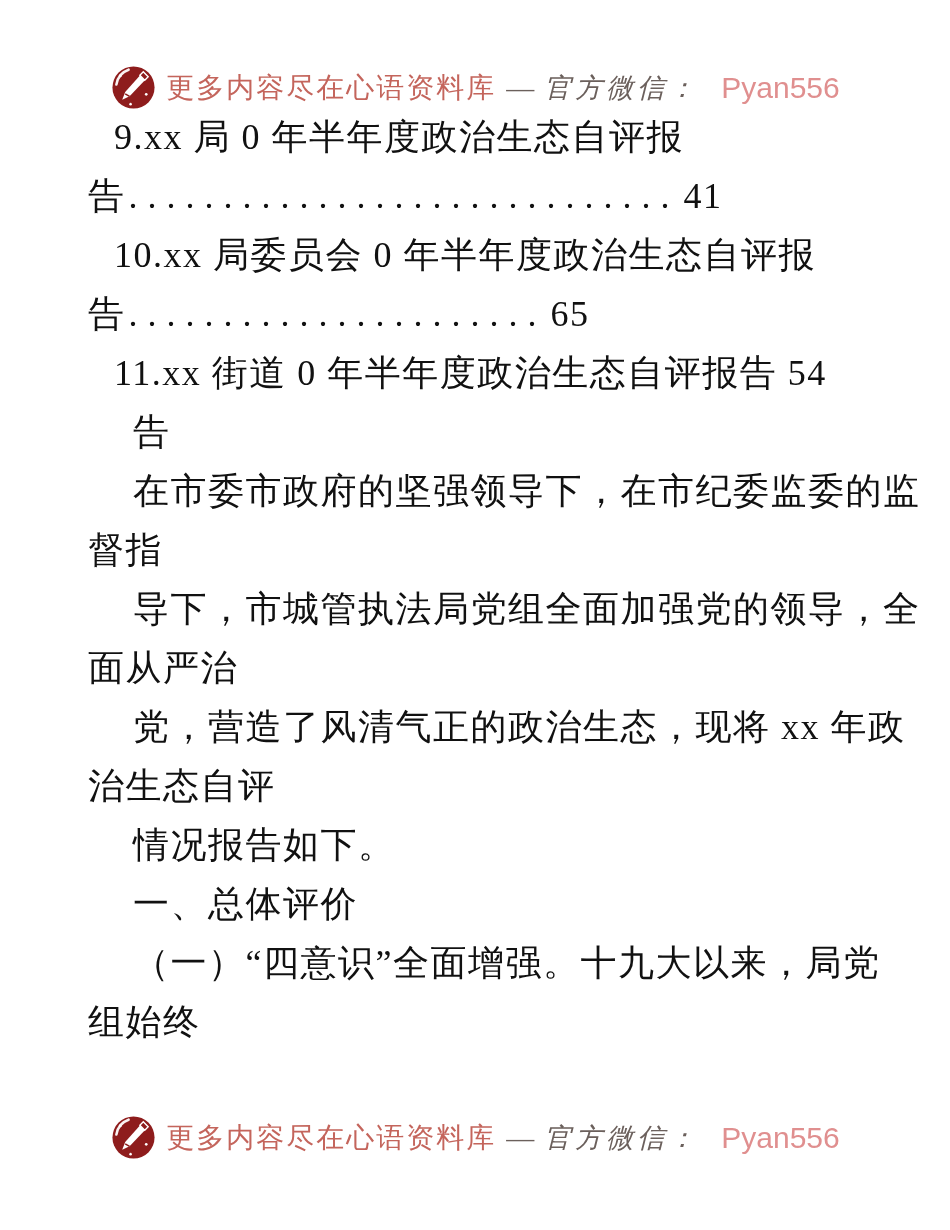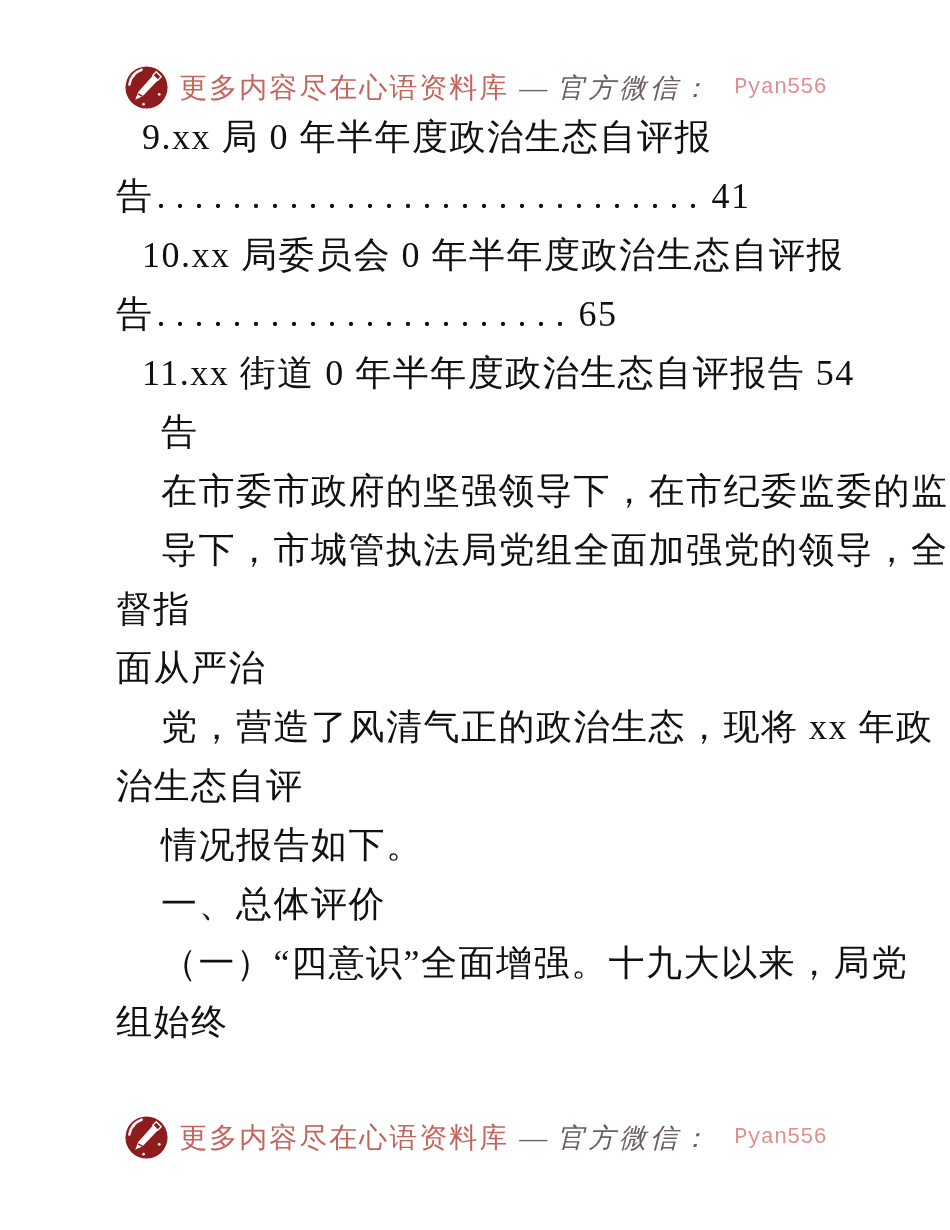--- a/index.html
+++ b/index.html
@@ -38,29 +38,29 @@
   }
   .wm-official {
     color: var(--wm-official, #6b605c);
     font-size: 27px;
     font-style: italic;
     letter-spacing: 4px;
     font-family: Liberation Sans, sans-serif;
   }
   .wm-id {
     color: var(--wm-id, #e08f8f);
-    font-size: 22px;
-    font-family: Liberation Mono, monospace;
+    font-size: 30px;
+    font-family: Liberation Sans, sans-serif;
     margin-left: 13px;
   }
 
   
   .doc {
     position: absolute;
-    top: 108px; left: 88px; right: 24px; margin-left: 28px;
+    top: 108px; left: 88px; right: 24px;
   }
   .line {
     font-size: 36px;
     line-height: 59px;
     letter-spacing: 1.5px;
     white-space: nowrap;
   }
   .ind-toc  { padding-left: 26px; }
   .ind-para { padding-left: 45px; }
   .dots {
@@ -99,23 +99,23 @@
 
   <div class="line"><span>告</span><span class="dots">......................</span><span class="pagenum">65</span></div>
 
   <div class="line ind-toc"><span>11.xx 街道 0 年半年度政治生态自评报告 54</span></div>
 
 
   <div class="line ind-para"><span>告</span></div>
 
   <div class="line ind-para"><span>在市委市政府的坚强领导下，在市纪委监委的监</span></div>
 
+  <div class="line"><span>督指</span></div>
+
   <div class="line ind-para"><span>导下，市城管执法局党组全面加强党的领导，全</span></div>
-
-  <div class="line"><span>督指</span></div>
 
   <div class="line"><span>面从严治</span></div>
 
   <div class="line ind-para"><span>党，营造了风清气正的政治生态，现将 xx 年政</span></div>
 
   <div class="line"><span>治生态自评</span></div>
 
   <div class="line ind-para"><span>情况报告如下。</span></div>
 
   <div class="line ind-para"><span>一、总体评价</span></div>

